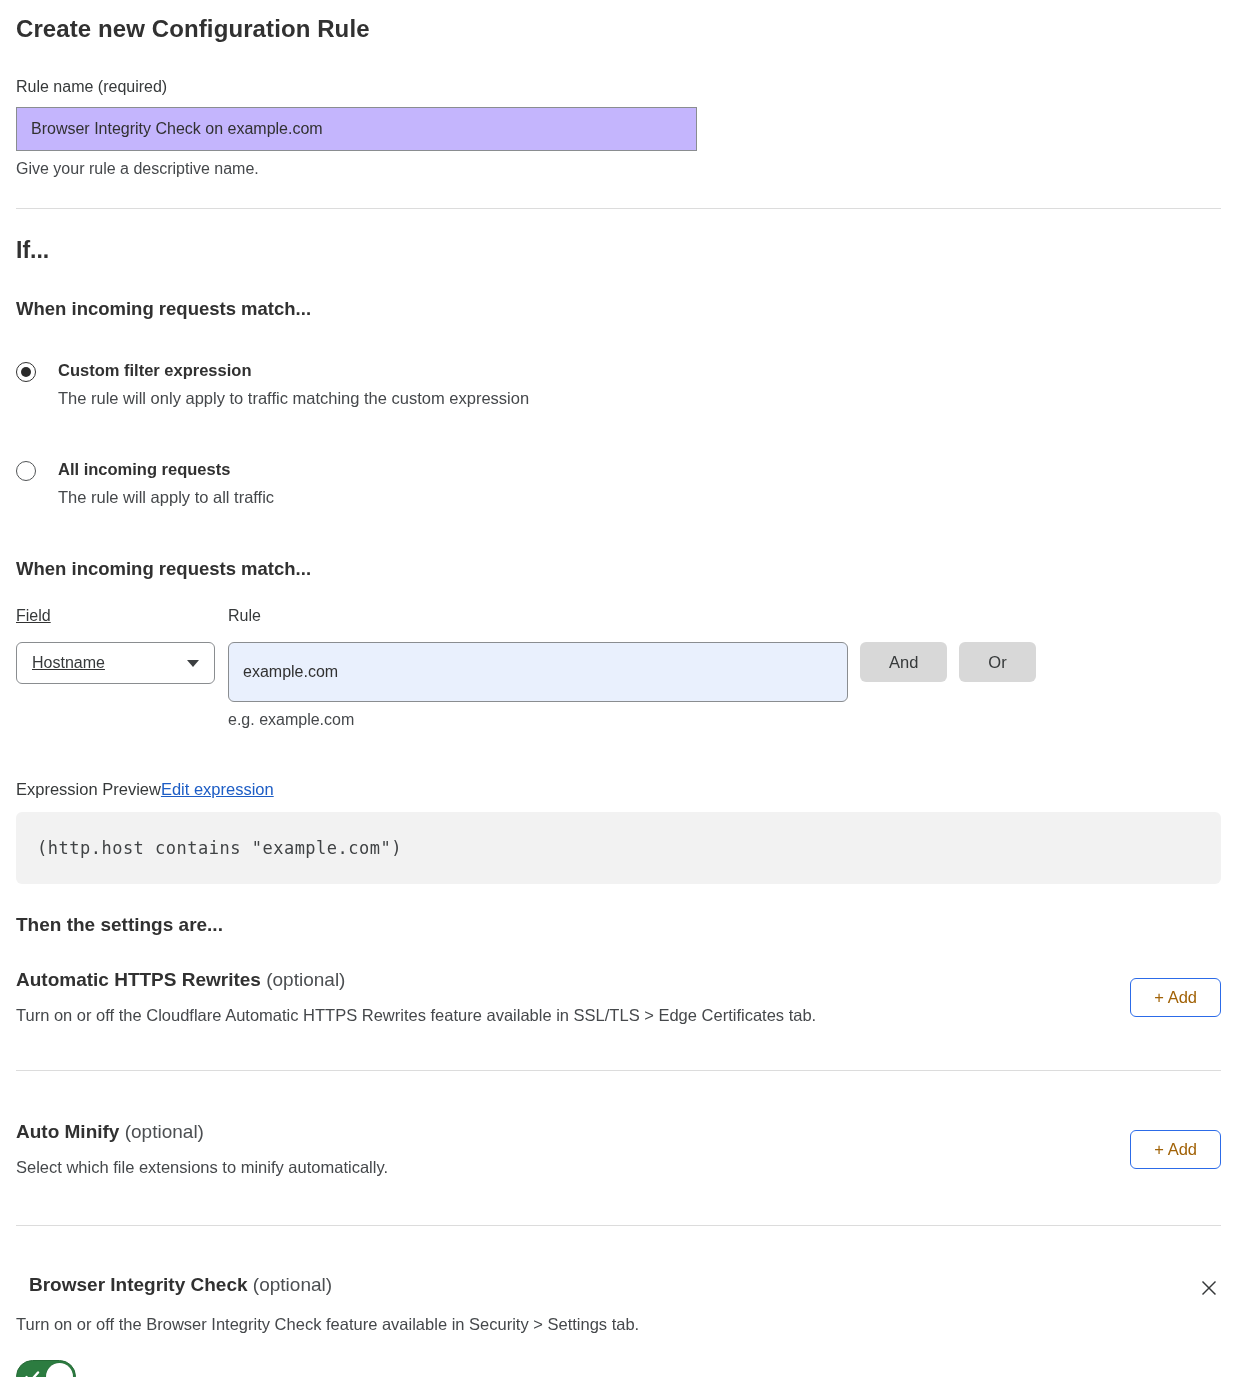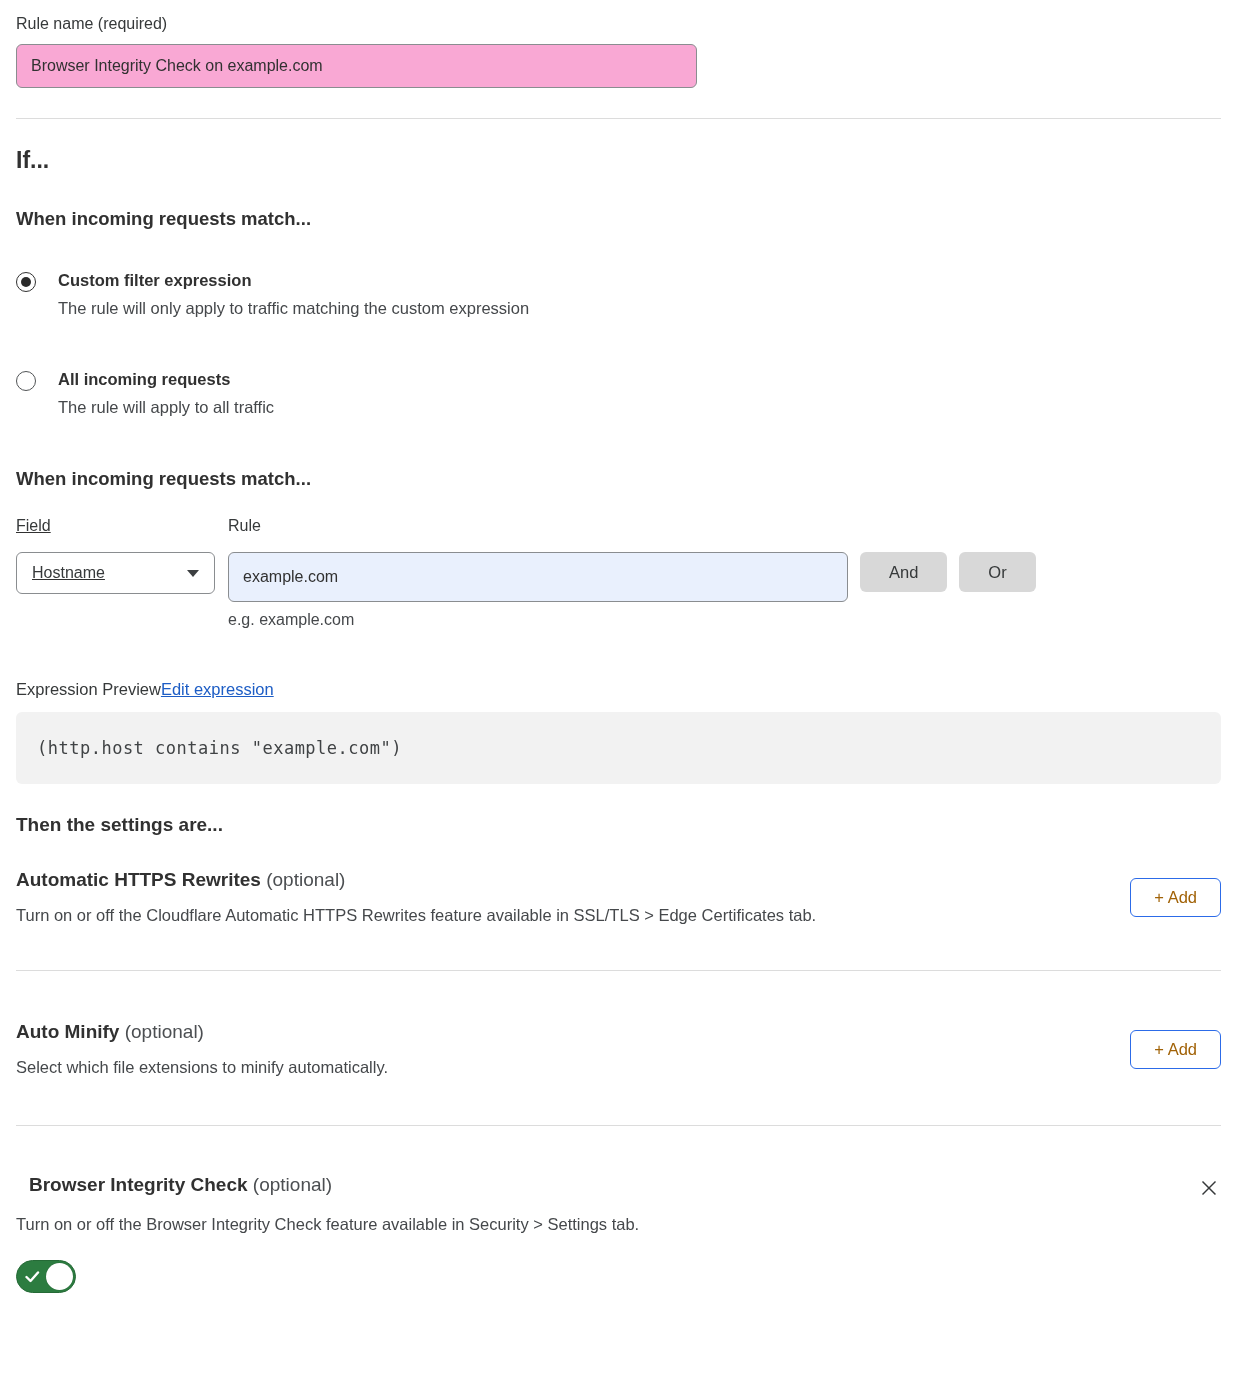--- a/index.html
+++ b/index.html
@@ -19,26 +19,26 @@
     letter-spacing: 0.1px;
     margin-bottom: 35px;
   }
 
   .field-label { font-size: 16px; color: #36393a; margin-bottom: 11px; }
 
   .rule-name-input {
     width: 681px;
     height: 44px;
     border: 1px solid #8a8d90;
-    border-radius: 6px;
+    border-radius: 0;
     padding: 0 14px;
     font-size: 16px;
     font-family: "Liberation Sans", sans-serif;
     color: #313131;
-    background: #f9a8d4;
+    background: #c4b5fd;
     outline: none;
   }
   .help-text { font-size: 16px; color: #45484b; margin-top: 9px; }
 
   .divider {
     border: none;
     border-top: 1px solid #dcdcdc;
     margin-top: 30px;
   }
 
@@ -95,21 +95,21 @@
   }
   .select-caret {
     width: 0; height: 0;
     border-left: 6px solid transparent;
     border-right: 6px solid transparent;
     border-top: 7px solid #3c3f41;
   }
 
   .value-input {
     width: 100%;
-    height: 50px;
+    height: 60px;
     border: 1px solid #8a8d90;
     border-radius: 6px;
     background: #e9f0fd;
     padding: 0 14px;
     font-size: 16px;
     font-family: "Liberation Sans", sans-serif;
     color: #313131;
     outline: none;
   }
   .value-help { font-size: 16px; color: #45484b; margin-top: 9px; }
@@ -218,24 +218,26 @@
     top: 50%;
     transform: translateY(-50%);
     line-height: 0;
   }
 </style>
 </head>
 <body>
 
 <div class="wrap">
 
+  <h1 class="page-title">Create new Configuration Rule</h1>
 
   <div>
     <div class="field-label">Rule name (required)</div>
     <input class="rule-name-input" type="text" value="Browser Integrity Check on example.com" style="">
+    <div class="help-text">Give your rule a descriptive name.</div>
   </div>
 
   <hr class="divider">
 
   <h2 class="if-heading">If...</h2>
   <h3 class="match-heading">When incoming requests match...</h3>
 
   <div class="radio-group">
     <div class="radio-option">
       <span class="radio-circle checked"></span>

